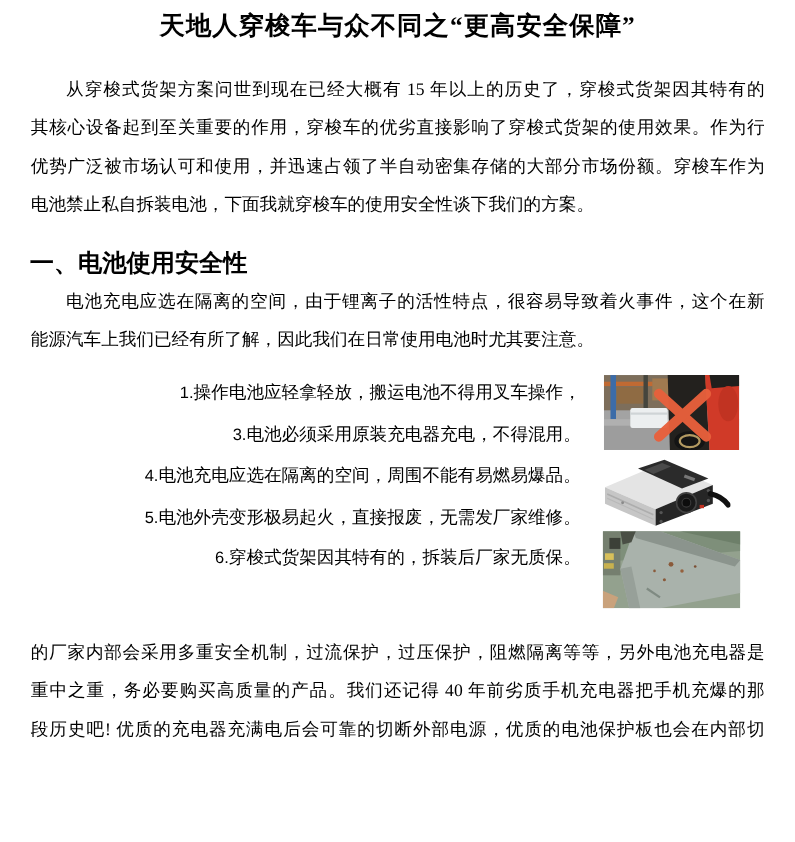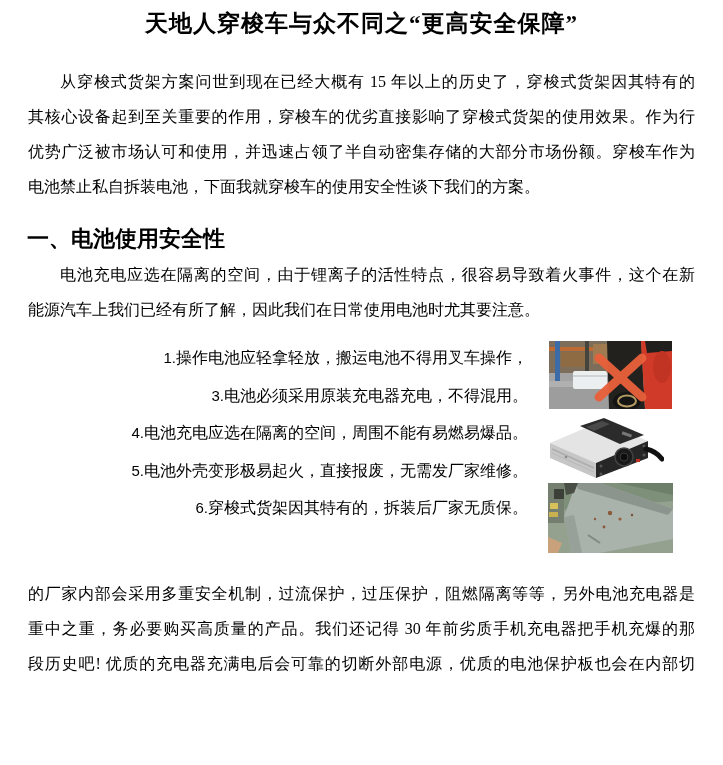--- a/index.html
+++ b/index.html
@@ -83,21 +83,21 @@
     <div class="rule">
       <span class="num">5.</span><span>电池外壳变形极易起火，直接报废，无需发厂家维修。</span>
     </div>
     <div class="rule">
       <span class="num">6.</span><span>穿梭式货架因其特有的，拆装后厂家无质保。</span>
     </div>
   </div>
 
   <div class="para p3">
     <div class="line">的厂家内部会采用多重安全机制，过流保护，过压保护，阻燃隔离等等，另外电池充电器是</div>
-    <div class="line">重中之重，务必要购买高质量的产品。我们还记得 30 年前劣质手机充电器把手机充爆的那</div>
+    <div class="line">重中之重，务必要购买高质量的产品。我们还记得 40 年前劣质手机充电器把手机充爆的那</div>
     <div class="line">段历史吧! 优质的充电器充满电后会可靠的切断外部电源，优质的电池保护板也会在内部切</div>
   </div>
 
   <figure class="photo photo-forklift">
     <svg width="123" height="68" viewBox="0 0 123 68">
       <rect x="0" y="0" width="123" height="68" fill="#a3a3a3"></rect>
       <rect x="0" y="0" width="123" height="32" fill="#7d6e5b"></rect>
       <rect x="0" y="6" width="123" height="4" fill="#c06a33"></rect>
       <rect x="12" y="11" width="24" height="15" fill="#8f6b43"></rect>
       <rect x="44" y="3" width="26" height="20" fill="#a07a50"></rect>

